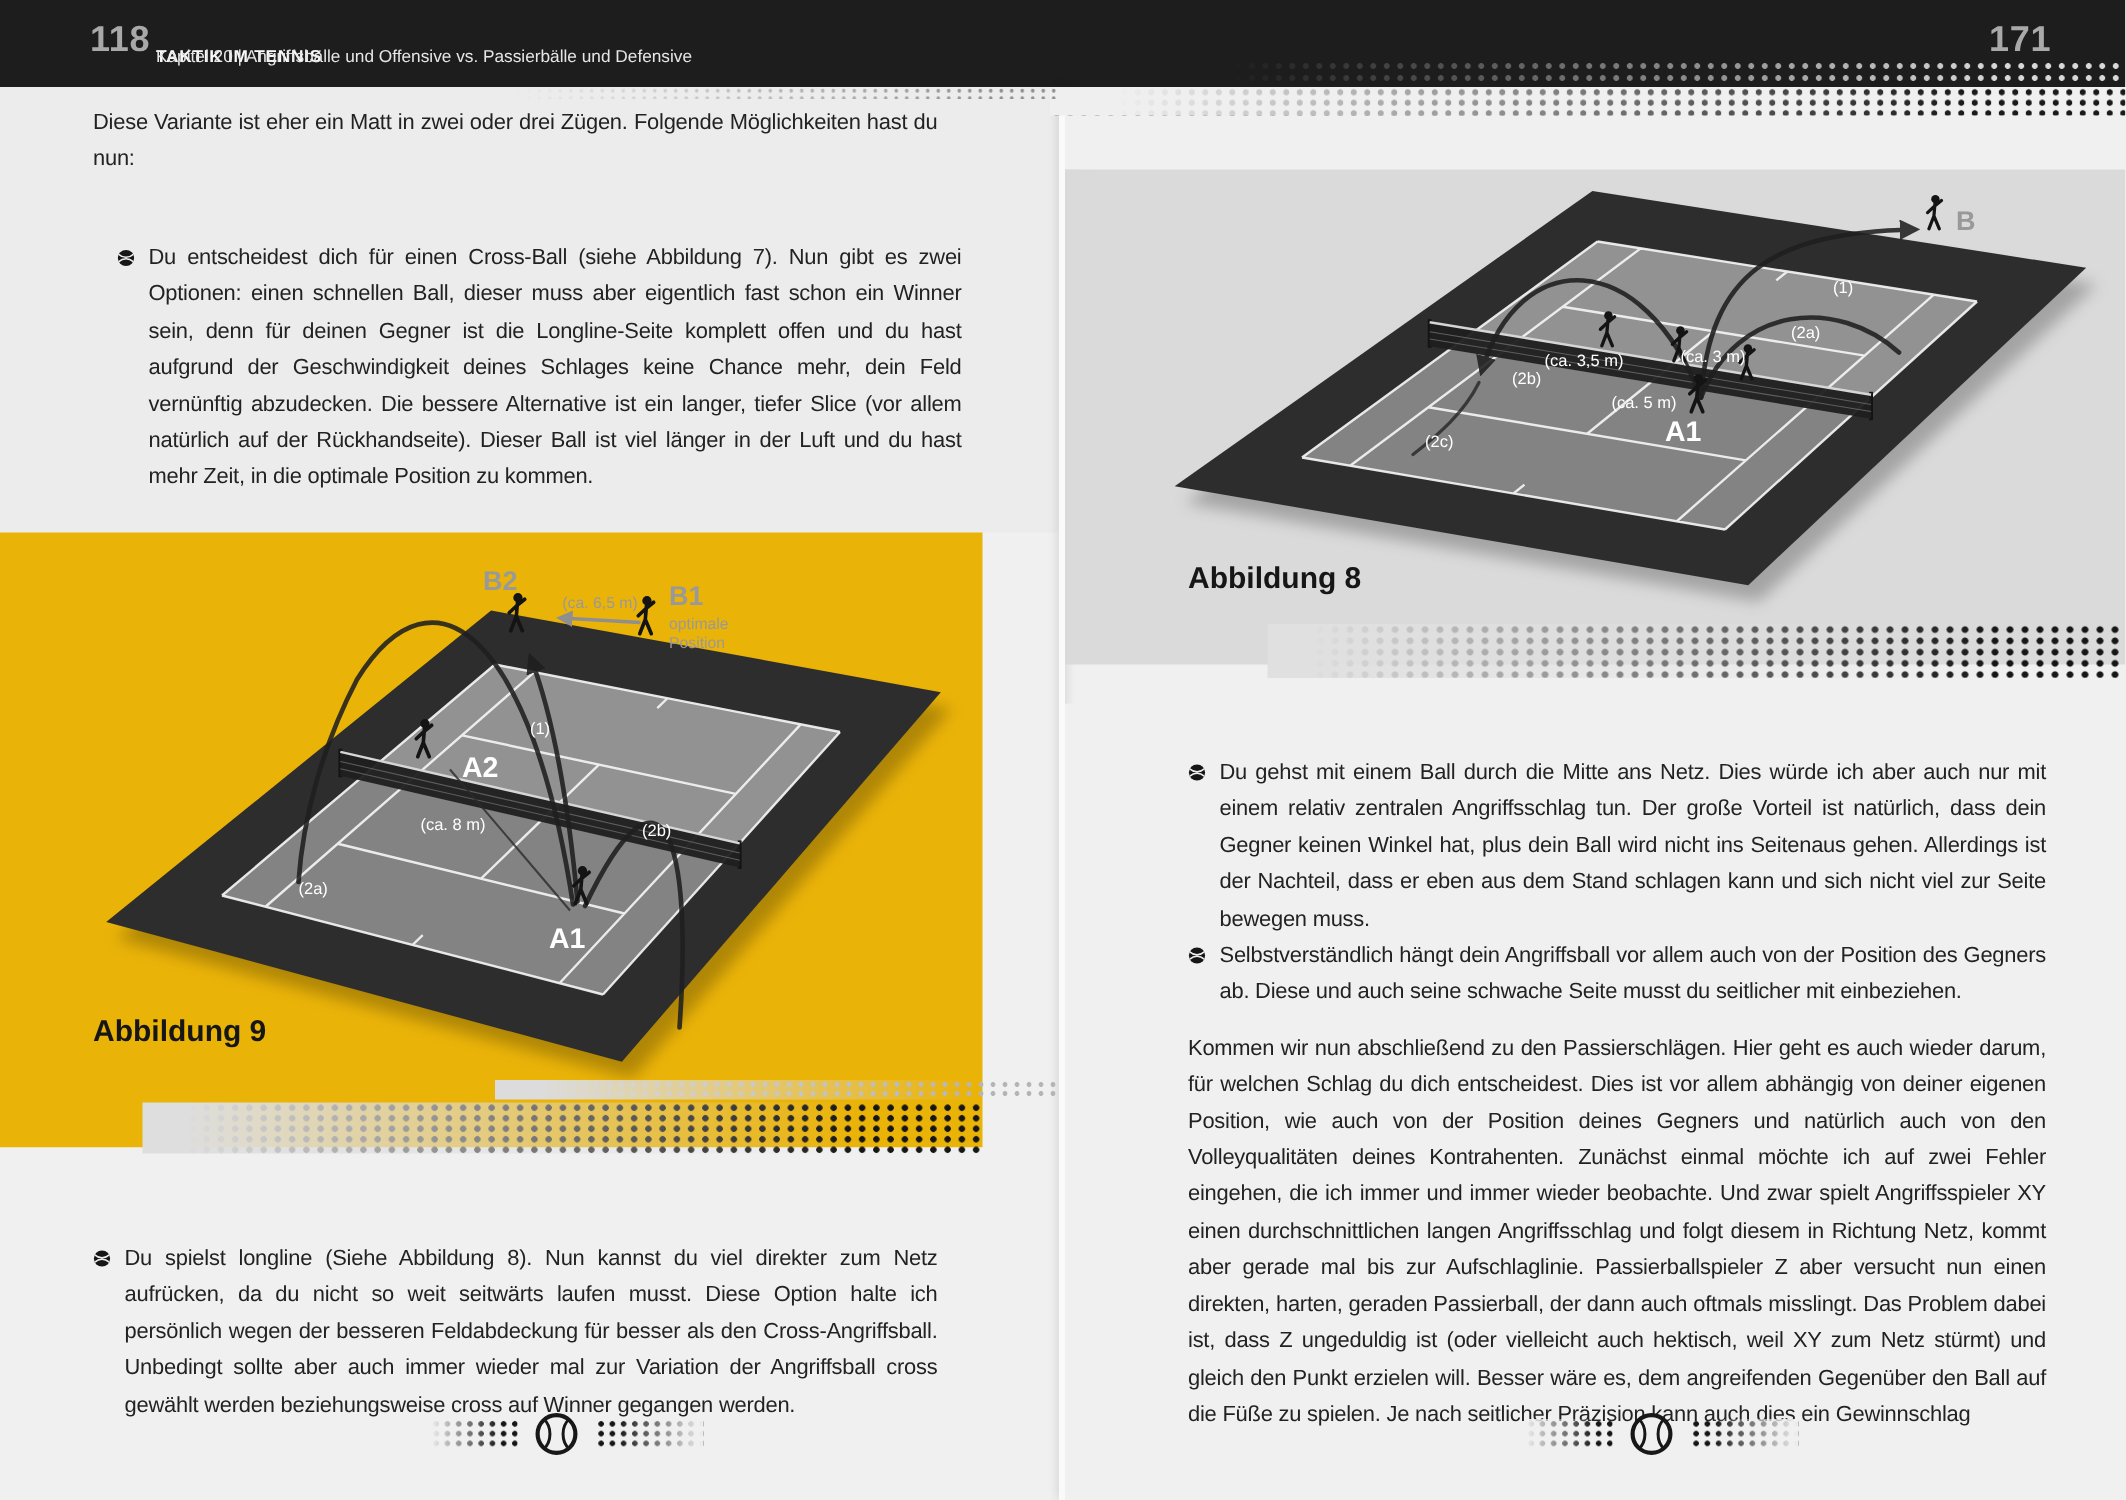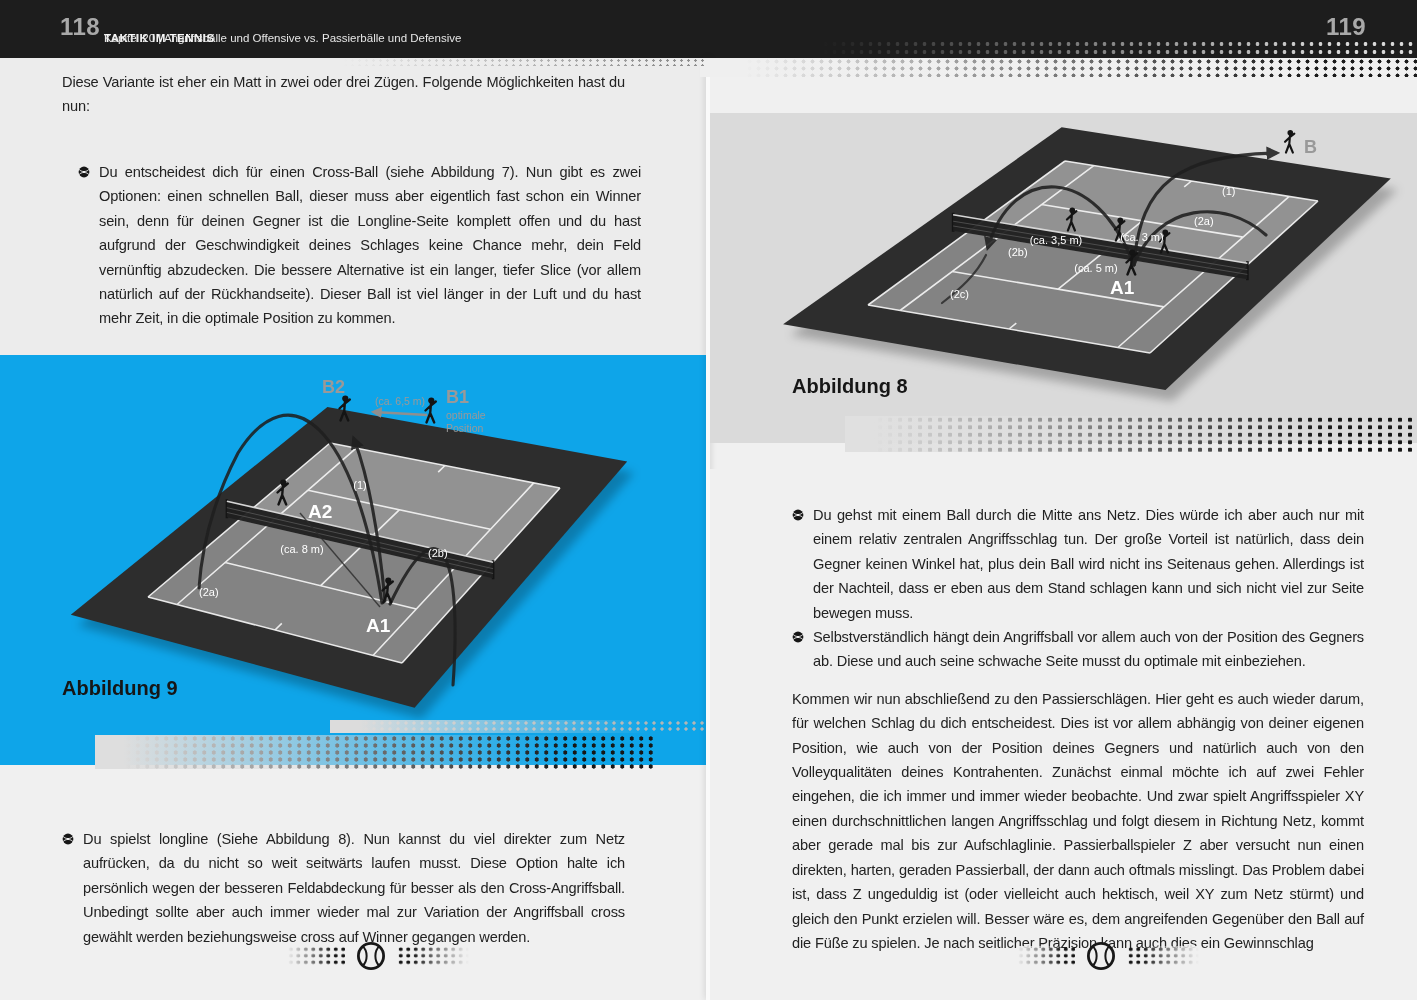--- a/index.html
+++ b/index.html
@@ -6,21 +6,21 @@
   #page{position:relative;width:1417px;height:1000px;background:#f0f0f0;overflow:hidden;
         font-family:"Liberation Sans",sans-serif;color:#222;}
   .abs{position:absolute;}
   
   .topbar{left:0;top:0;width:1417px;height:58px;background:#1d1d1d;}
   .pagenum{position:absolute;top:13px;font-size:24px;font-weight:700;color:#a9a9a9;letter-spacing:.5px;}
   .booktitle{position:absolute;left:104px;top:32px;font-size:11.5px;font-weight:700;letter-spacing:.5px;color:#fafafa;}
   .chapter{position:absolute;left:104px;top:32px;font-size:11.5px;color:#e6e6e6;}
   
   .lsec1{left:0;top:58px;width:706px;height:297px;background:#ececec;padding-left:23px;}
-  .lsec2{left:0;top:355px;width:706px;height:410px;background:#0ea5e9;}
+  .lsec2{left:0;top:355px;width:655px;height:410px;background:#eab308;}
   .lsec3{left:0;top:765px;width:706px;height:235px;background:#f0f0f0;}
   .rsec1{left:710px;top:58px;width:707px;height:55px;background:#f0f0f0;}
   .rsec2{left:710px;top:113px;width:707px;height:330px;background:#dadada;}
   .rsec3{left:710px;top:469px;width:707px;height:557px;background:#f0f0f0;}
   .gutter{left:706px;top:58px;width:4px;height:942px;background:#fafafa;box-shadow:0 0 7px rgba(0,0,0,.18);}
   
   .copy{position:absolute;width:563px;font-size:14.6px;line-height:24.4px;letter-spacing:-0.15px;
         color:#222;text-align:justify;}
   .bullet{display:flex;gap:9px;}
   .bullet .bb{flex:0 0 auto;margin-top:6px;}
@@ -46,21 +46,21 @@
 </style>
 </head>
 <body>
 
 <div id="page">
 
   <div class="abs topbar">
     <div class="pagenum" style="left:60px;">118</div>
     <div class="booktitle">TAKTIK IM TENNIS</div>
     <div class="chapter">Kapitel 20 | Angriffsbälle und Offensive vs. Passierbälle und Defensive</div>
-    <div class="pagenum" style="left:1326px;">119</div>
+    <div class="pagenum" style="left:1326px;">171</div>
   </div>
 
   <div class="dots" style="left:740px;top:40px;width:677px;height:18px;--dc:#d9d9d9;--dr:1.7px;--dsx:9px;--dsy:8px;">
     <div class="fade" style="background:linear-gradient(to right,#1d1d1d 12%,rgba(29,29,29,0) 88%);"></div>
   </div>
   <div class="dots" style="left:700px;top:58px;width:717px;height:19px;--dc:#1a1a1a;--dr:1.8px;--dsx:9px;--dsy:7px;z-index:5;">
     <div class="fade" style="background:linear-gradient(to right,#efefef 6%,rgba(239,239,239,0) 85%);"></div>
   </div>
   <div class="dots" style="left:300px;top:58px;width:406px;height:8px;--dc:#8f8f8f;--dr:1px;--dsx:7px;--dsy:5px;z-index:5;">
     <div class="fade" style="background:linear-gradient(to right,#ececec 10%,rgba(236,236,236,0) 90%);"></div>
@@ -214,21 +214,21 @@
           <circle cx="6" cy="6" r="5.4" fill="#161616"></circle>
           <path d="M1.2,3.6 C4,6.2 8,6.2 10.8,3.6 M1.2,8.4 C4,5.8 8,5.8 10.8,8.4" stroke="#f0f0f0" stroke-width="1" fill="none"></path>
         </svg>
         <div class="btxt">Du gehst mit einem Ball durch die Mitte ans Netz. Dies würde ich aber auch nur mit einem relativ zentralen Angriffsschlag tun. Der große Vorteil ist natürlich, dass dein Gegner keinen Winkel hat, plus dein Ball wird nicht ins Seitenaus gehen. Allerdings ist der Nachteil, dass er eben aus dem Stand schlagen kann und sich nicht viel zur Seite bewegen muss.</div>
       </div>
       <div class="bullet">
         <svg class="bb" width="12" height="12" viewBox="0 0 12 12">
           <circle cx="6" cy="6" r="5.4" fill="#161616"></circle>
           <path d="M1.2,3.6 C4,6.2 8,6.2 10.8,3.6 M1.2,8.4 C4,5.8 8,5.8 10.8,8.4" stroke="#f0f0f0" stroke-width="1" fill="none"></path>
         </svg>
-        <div class="btxt">Selbstverständlich hängt dein Angriffsball vor allem auch von der Position des Gegners ab. Diese und auch seine schwache Seite musst du optimale mit einbeziehen.</div>
+        <div class="btxt">Selbstverständlich hängt dein Angriffsball vor allem auch von der Position des Gegners ab. Diese und auch seine schwache Seite musst du seitlicher mit einbeziehen.</div>
       </div>
       <p style="margin:13px 0 0 0;">Kommen wir nun abschließend zu den Passierschlägen. Hier geht es auch wieder darum, für welchen Schlag du dich entscheidest. Dies ist vor allem abhängig von deiner eigenen Position, wie auch von der Position deines Gegners und natürlich auch von den Volleyqualitäten deines Kontrahenten. Zunächst einmal möchte ich auf zwei Fehler eingehen, die ich immer und immer wieder beobachte. Und zwar spielt Angriffsspieler XY einen durchschnittlichen langen Angriffsschlag und folgt diesem in Richtung Netz, kommt aber gerade mal bis zur Aufschlaglinie. Passierballspieler Z aber versucht nun einen direkten, harten, geraden Passierball, der dann auch oftmals misslingt. Das Problem dabei ist, dass Z ungeduldig ist (oder vielleicht auch hektisch, weil XY zum Netz stürmt) und gleich den Punkt erzielen will. Besser wäre es, dem angreifenden Gegenüber den Ball auf die Füße zu spielen. Je nach seitlicher Präzision kann auch dies ein Gewinnschlag</p>
     </div>
   </div>
 
   <div class="balldeco" style="left:287px;top:938px;">
     <div class="dots" style="position:relative;width:58px;height:20px;--dc:#161616;--dr:1.6px;--dsx:7.5px;--dsy:6.5px;">
       <div class="fade" style="background:linear-gradient(to right,#f0f0f0 0%,rgba(240,240,240,0) 80%);"></div>
     </div>
     <svg width="36" height="36" viewBox="0 0 36 36">

